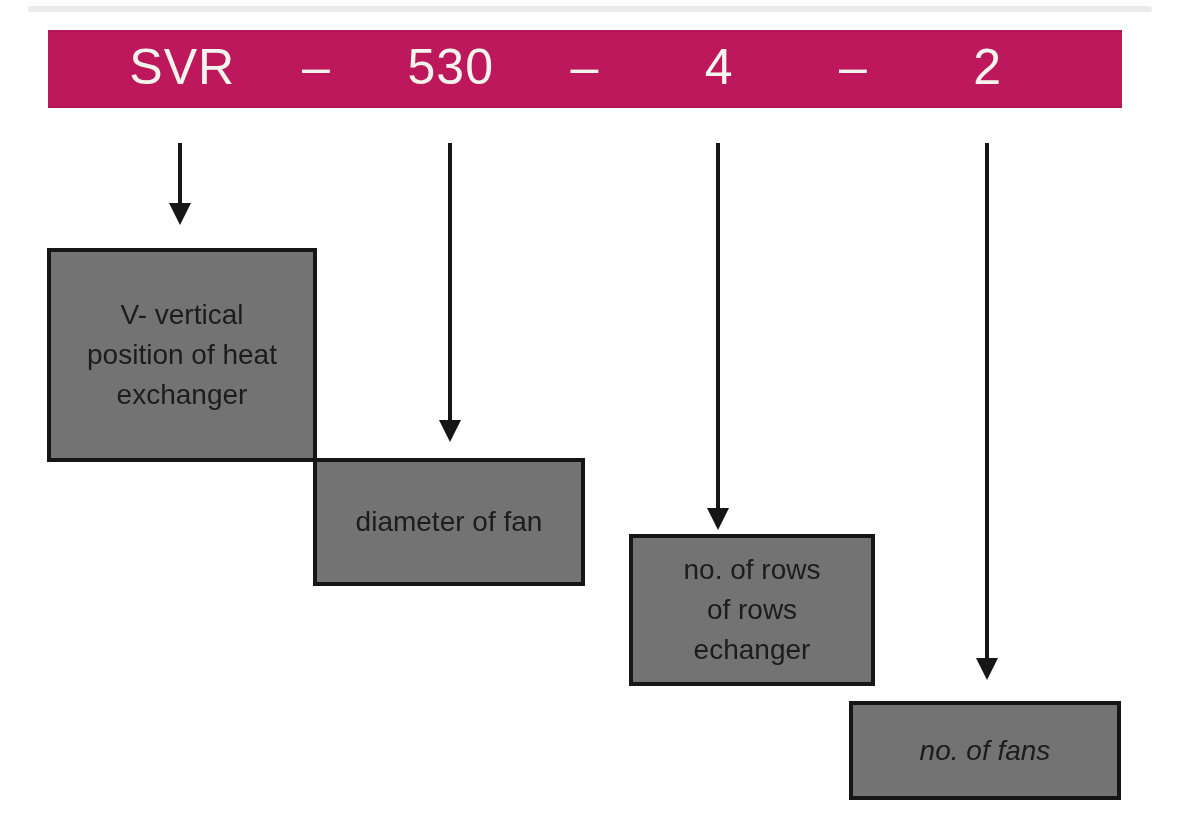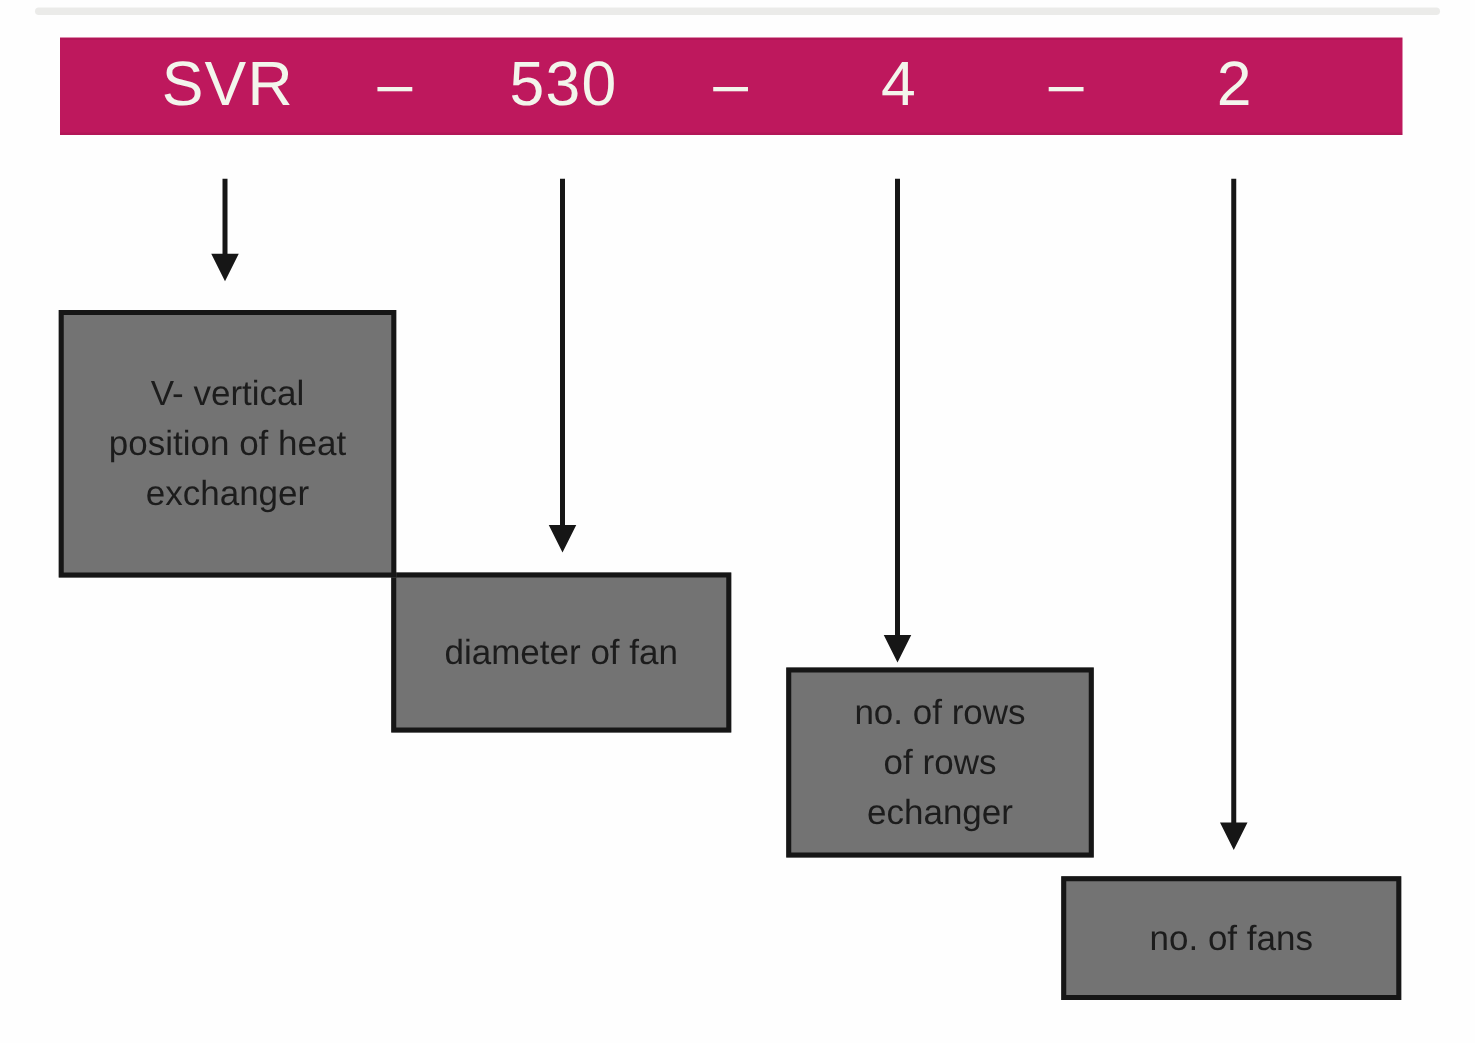--- a/index.html
+++ b/index.html
@@ -95,21 +95,21 @@
     align-items: center;
     text-align: center;
     color: #1c1c1c;
     font-size: 28px;
     line-height: 40px;
   }
   .callout span { display: block; white-space: nowrap; }
   .box-1 { left: 47px;  top: 248px; width: 270px; height: 214px; z-index: 4; }
   .box-2 { left: 313px; top: 458px; width: 272px; height: 128px;  z-index: 3; }
   .box-3 { left: 581px; top: 534px; width: 246px; height: 152px; z-index: 2; margin-left: 48px; }
-  .box-4 { left: 849px; top: 701px; width: 272px; height: 99px;  z-index: 1; }
+  .box-4 { left: 849px; top: 701px; width: 272px; height: 99px;  z-index: 1; font-style: italic; }
 </style>
 </head>
 <body>
 
 <div class="stage">
 
   <div class="scan-edge"></div>
 
   <div class="banner">
     <span class="part p0">SVR</span>

